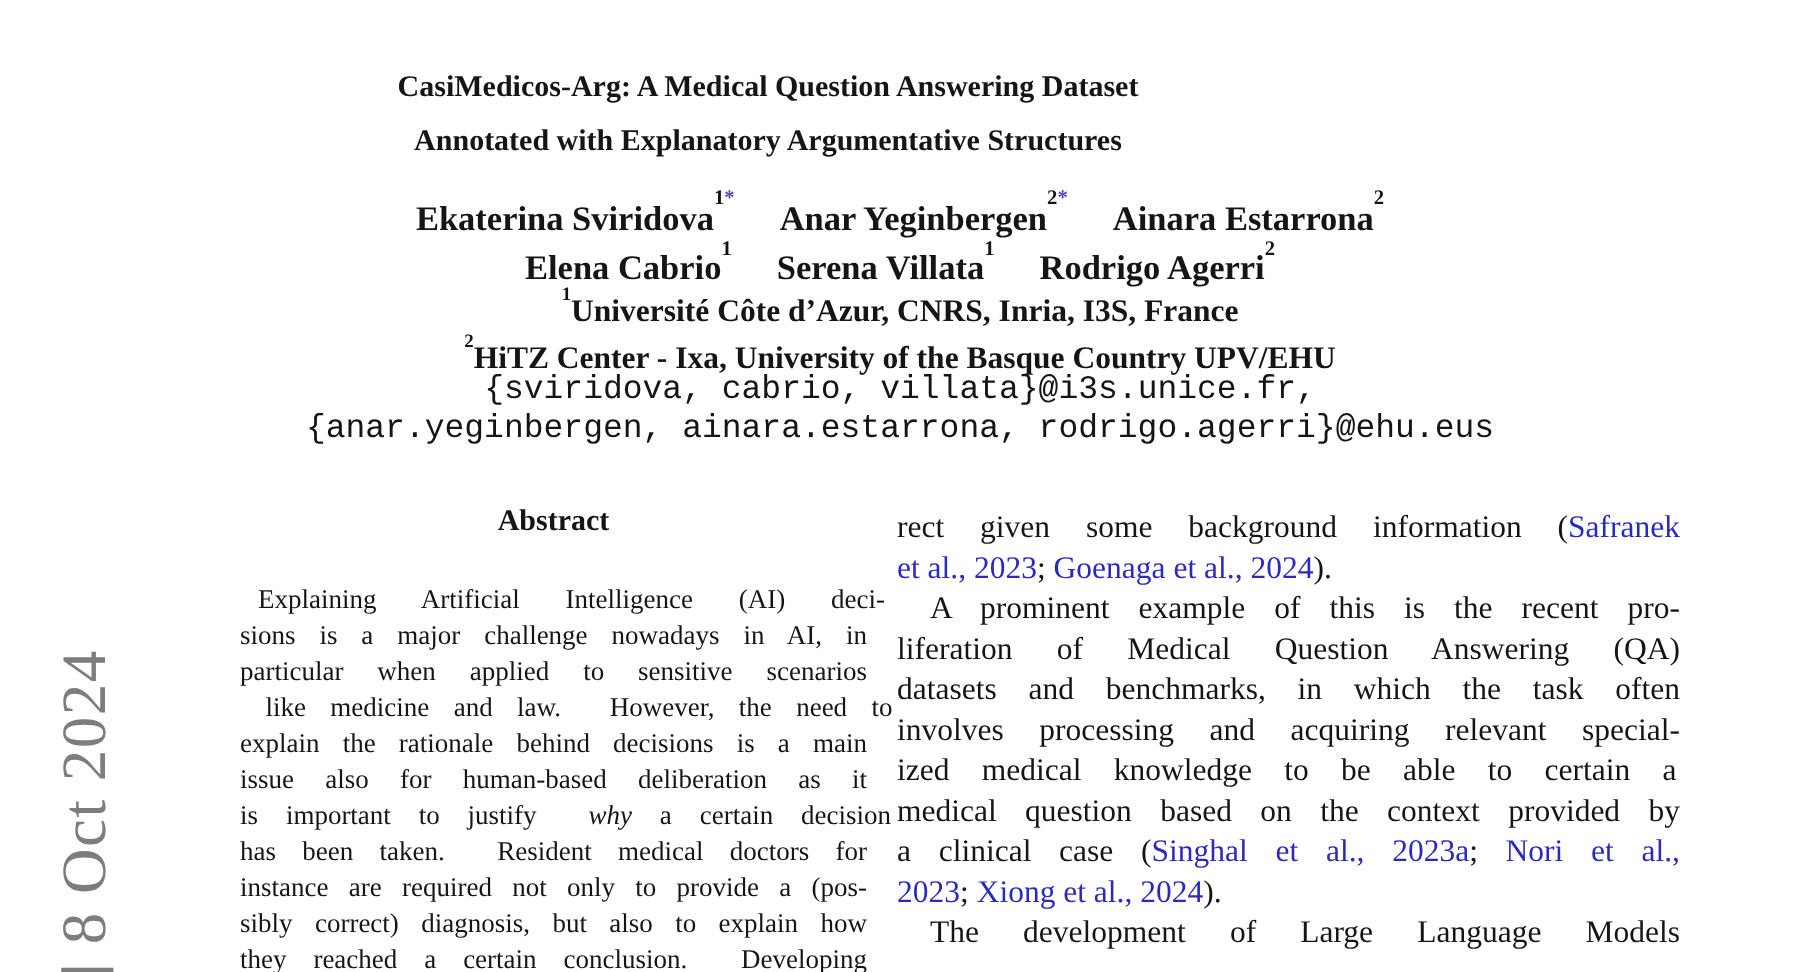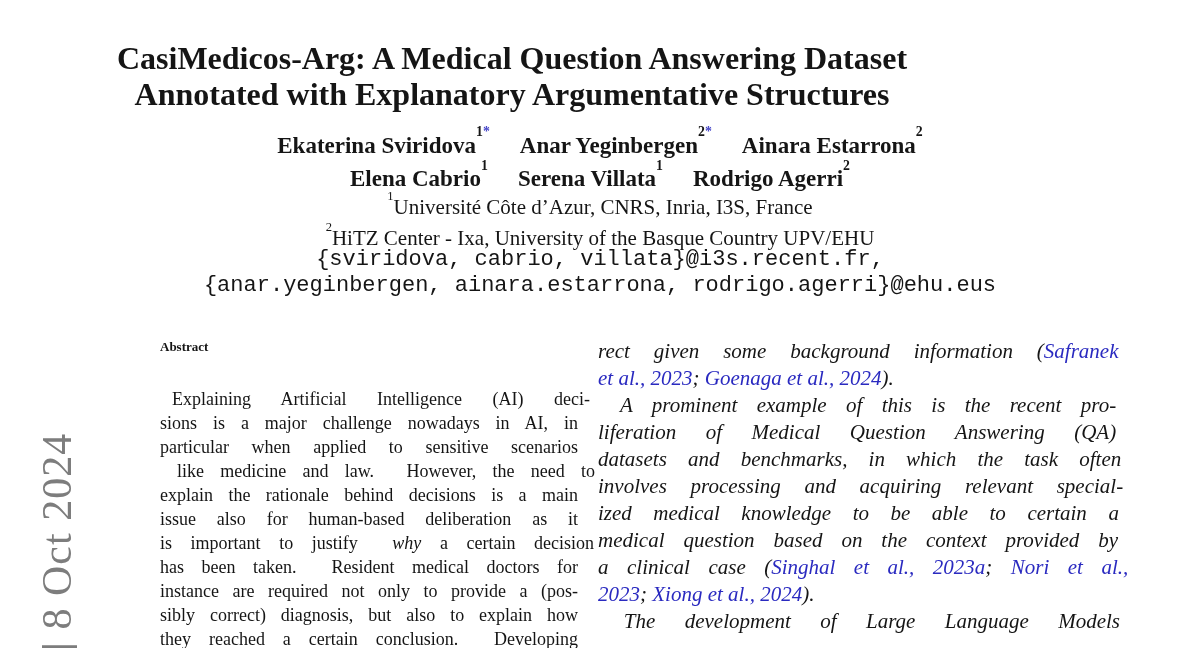--- a/index.html
+++ b/index.html
@@ -17,49 +17,49 @@
   
   .stamp{
     position:absolute;left:33px;top:656px;
     transform:rotate(-90deg);transform-origin:0 0;
     font-size:42px;letter-spacing:1px;color:var(--stamp);
     white-space:pre;font-family:"Liberation Serif",serif;
   }
   
   .title{
     position:absolute;top:40px;left:0;width:1024px;text-align:center;
-    font-weight:bold;font-size:32px;line-height:36px;
+    font-weight:bold;font-size:20px;line-height:36px;
   }
   .authors{
     position:absolute;top:126px;left:0;width:1200px;text-align:center;
     font-weight:bold;font-size:23px;line-height:28px;
   }
   .author+.author{margin-left:30px;}
   sup.aff{font-size:0.60em;position:relative;top:-0.55em;font-weight:bold;}
   sup.star{font-size:0.60em;position:relative;top:-0.55em;color:var(--star);font-weight:bold;}
   .affils{
     position:absolute;top:189px;left:0;width:1200px;text-align:center;
-    font-size:21px;line-height:26px;
+    font-size:21px;line-height:26px;font-weight:bold;
   }
   .affils sup{font-size:0.60em;position:relative;top:-0.5em;}
   .emails{
     position:absolute;top:247px;left:0;width:1200px;text-align:center;
     font-family:"Liberation Mono",monospace;font-size:22px;line-height:26px;
   }
   
   .abstract{
     position:absolute;left:160px;top:334px;width:418px;
   }
   .abstract h2{
-    margin:0;text-align:left;font-size:13px;line-height:26px;font-weight:bold;
+    margin:0;text-align:center;font-size:20px;line-height:26px;font-weight:bold;
   }
   .abstract .lines{margin-top:27px;font-size:18px;line-height:24px;}
   .rightcol{
     position:absolute;left:598px;top:338px;width:522px;
-    font-size:21px;line-height:27px;font-style:italic;
+    font-size:21px;line-height:27px;
   }
   .tline{white-space:pre;}
   .tline .in{display:inline;}
   .ind{display:inline-block;width:22px;}
   .it{font-style:italic;margin-left:16px;}
   .lnk{color:var(--link);}
 </style>
 </head>
 <body>
 
@@ -76,21 +76,21 @@
       <div><span class="author"><span>Ekaterina Sviridova</span><sup class="aff">1</sup><sup class="star">*</sup></span><span class="author"><span>Anar Yeginbergen</span><sup class="aff">2</sup><sup class="star">*</sup></span><span class="author"><span>Ainara Estarrona</span><sup class="aff">2</sup></span></div>
       <div><span class="author"><span>Elena Cabrio</span><sup class="aff">1</sup></span><span class="author"><span>Serena Villata</span><sup class="aff">1</sup></span><span class="author"><span>Rodrigo Agerri</span><sup class="aff">2</sup></span></div>
     </div>
 
   <div class="affils">
     <div><sup>1</sup><span>Université Côte d’Azur, CNRS, Inria, I3S, France</span></div>
     <div><sup>2</sup><span>HiTZ Center - Ixa, University of the Basque Country UPV/EHU</span></div>
   </div>
 
   <div class="emails">
-    <div>{sviridova, cabrio, villata}@i3s.recent.fr,</div>
+    <div>{sviridova, cabrio, villata}@i3s.unice.fr,</div>
     <div>{anar.yeginbergen, ainara.estarrona, rodrigo.agerri}@ehu.eus</div>
   </div>
 
   <section class="abstract">
     <h2>Abstract</h2>
     <div class="lines" id="abstract-lines">
         <div class="tline j" style="word-spacing: 26.0312px; margin-left: 12px;"><span class="in"><span>Explaining Artificial Intelligence (AI) deci-</span></span></div>
         <div class="tline j" style="word-spacing: 11.4453px;"><span class="in"><span>sions is a major challenge nowadays in AI, in</span></span></div>
         <div class="tline j" style="word-spacing: 18.1187px;"><span class="in"><span>particular when applied to sensitive scenarios</span></span></div>
         <div class="tline j" style="word-spacing: 11.75px; margin-left: 17px;"><span class="in"><span>like medicine and law.  However, the need to</span></span></div>

